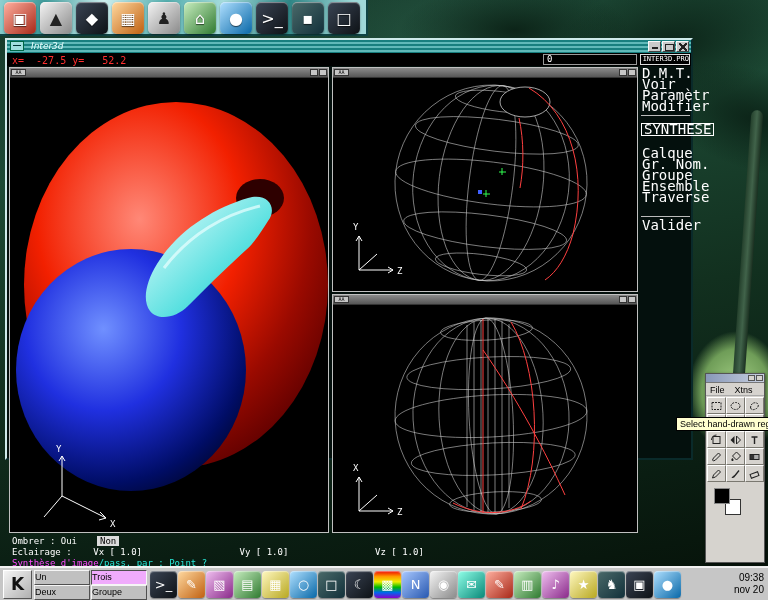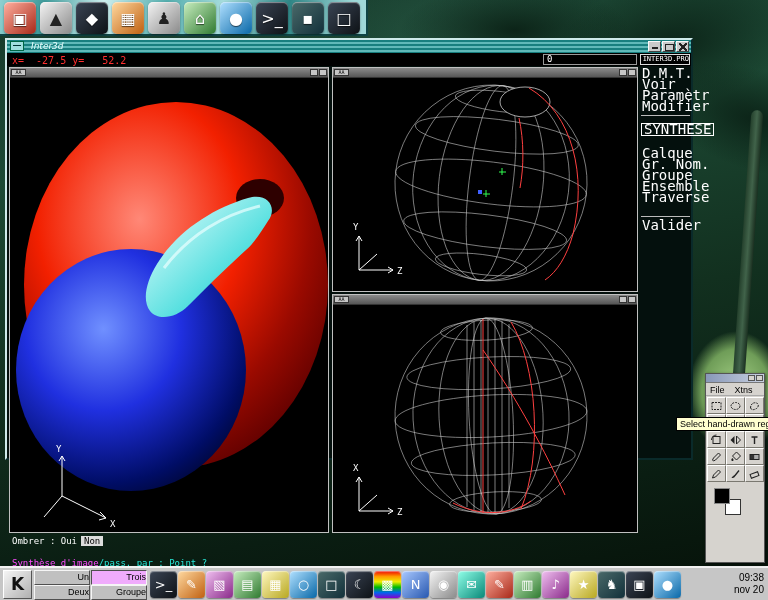--- a/index.html
+++ b/index.html
@@ -63,21 +63,21 @@
 .vpL{left:1px;width:15px}.vpR1{right:10px;width:8px}.vpR2{right:1px;width:8px}
 svg{display:block}
 
 .menu{position:absolute;left:633px;top:28px;width:51px;height:460px}
 .mi{color:#fff;font-size:14px;line-height:11px;padding-left:2px;white-space:nowrap;cursor:default}
 .boxed{border:1px solid #fff;display:inline-block;padding:0 2px;margin:2px 0 2px 1px}
 .msep{border-top:1px solid #bbb;margin:3px 1px}
 .mgap{height:10px}
 
 .srow{position:absolute;left:5px;color:#fff;font-size:9px;line-height:10px;white-space:pre}
-.inv{background:#dcdcdc;color:#000;padding:0 3px;margin-left:4px}
+.inv{background:#dcdcdc;color:#000;padding:0 3px;margin-left:20px}
 .pa{color:#ff4bff}.pb{color:#27e8d8}
 
 
 .toolbox{left:705px;top:373px;width:60px;height:190px;background:#d6d3ce;border:1px solid #555;
  box-shadow:1px 1px 3px rgba(0,0,0,.5);z-index:20}
 .tbtitle{height:9px;background:linear-gradient(90deg,#8898b8,#c8d0e0);border-bottom:1px solid #777;position:relative}
 .tbbtn{position:absolute;top:1px;width:7px;height:6px;background:#d6d3ce;border:1px solid #555}
 .tbmenu{height:13px;display:flex;gap:10px;padding:2px 4px 0;font:9px "Liberation Sans",sans-serif;color:#000;border-bottom:1px solid #aaa}
 .tools{display:flex;flex-wrap:wrap;padding:1px 0 0 1px}
 .tool{width:19px;height:17px;background:#d6d3ce;border:1px solid;border-color:#fff #7a7870 #7a7870 #fff;
@@ -87,21 +87,21 @@
 .swfg{position:absolute;left:8px;top:6px;width:16px;height:16px;background:#000;border:1px solid #888}
 .tooltip{left:676px;top:417px;background:#ffffcf;border:1px solid #000;color:#000;
  font:9px "Liberation Sans",sans-serif;padding:1px 3px;white-space:nowrap;z-index:50}
 
 
 .taskbar{left:0;top:566px;width:768px;height:34px;background:#c6c6c6;border-top:2px solid #f2f2f2;z-index:10}
 .kbtn{position:absolute;left:3px;top:2px;width:29px;height:29px;background:linear-gradient(135deg,#f5f5f5,#b0b0b0);
  border:1px solid;border-color:#fff #555 #555 #fff;font:bold 17px "DejaVu Sans",sans-serif;color:#111;
  text-align:center;line-height:27px}
 .pgr{position:absolute;width:56px;height:15px;background:#c0c0c0;border:1px solid;border-color:#f5f5f5 #505050 #505050 #f5f5f5;
- font:9px "Liberation Sans",sans-serif;color:#000;text-align:right;line-height:13px;cursor:default}
+ font:9px "Liberation Sans",sans-serif;color:#000;text-align:left;line-height:13px;cursor:default}
 .pgr.active{background:#f0abfc;border-color:#505050 #f5f5f5 #f5f5f5 #505050}
 .tic{position:absolute;top:3px;width:27px;height:27px;border-radius:4px;display:flex;align-items:center;justify-content:center;
  font:13px "DejaVu Sans",sans-serif;color:#fff;box-shadow:inset 0 1px 1px rgba(255,255,255,.45),0 1px 1px rgba(0,0,0,.35)}
 .clock{position:absolute;right:4px;top:4px;width:62px;text-align:right;font:10px "Liberation Sans",sans-serif;color:#000;line-height:12px}
 .axlabel{font:9px "DejaVu Sans Mono",monospace;fill:#fff}
 </style>
 </head>
 <body>
 
 <div class="screen">
@@ -286,20 +286,21 @@
       <div class="mi">Gr. Nom.</div>
       <div class="mi">Groupe</div>
       <div class="mi">Ensemble</div>
       <div class="mi">Traverse</div>
       <div class="mgap"></div>
       <div class="msep"></div>
       <div class="mi">Valider</div>
     </div>
 
     <div class="srow" style="top:496px"><span>Ombrer : Oui</span><span class="inv">Non</span></div>
+    <div class="srow" style="top:507px">Eclairage :    Vx [ 1.0]                  Vy [ 1.0]                Vz [ 1.0]</div>
     <div class="srow" style="top:518px"><span class="pa">Synthèse d'image</span><span class="pb">/pass. par : Point ?</span></div>
   </div>
 
   <div class="toolbox abs">
     <div class="tbtitle">
       <span class="tbbtn" style="right:9px"></span>
       <span class="tbbtn" style="right:1px"></span>
     </div>
     <div class="tbmenu">
       <span>File</span>

